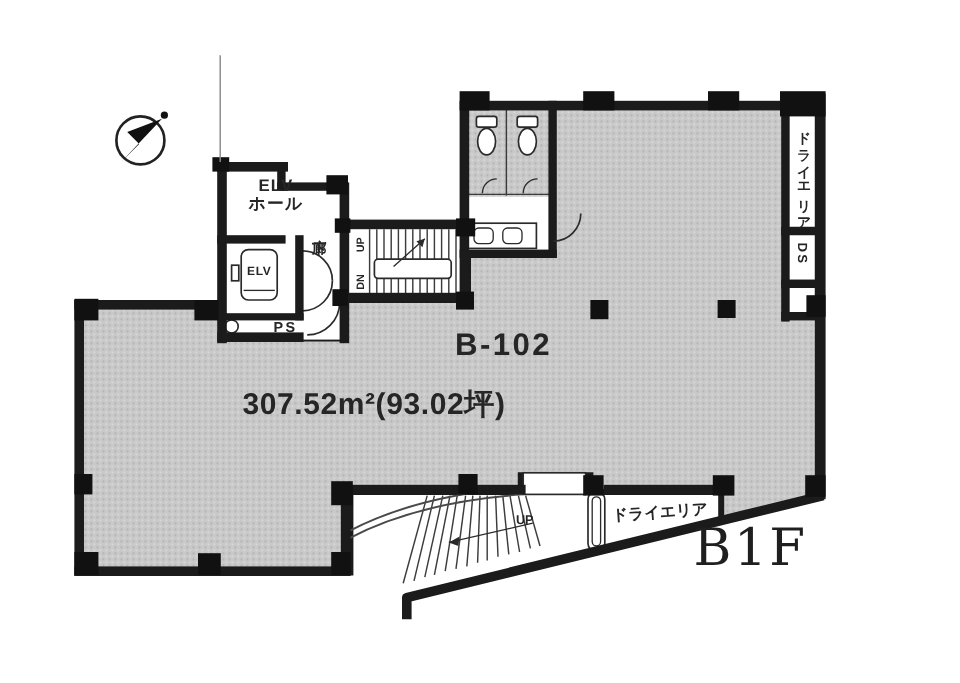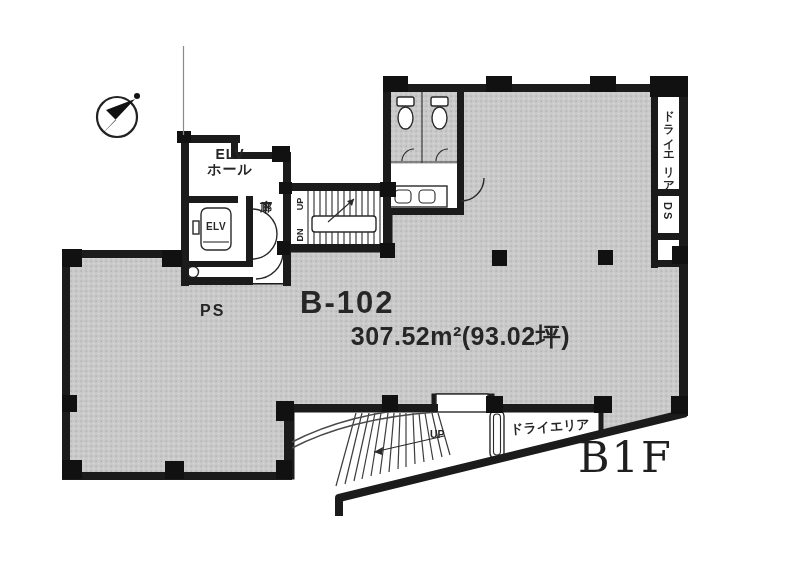--- a/index.html
+++ b/index.html
@@ -13,28 +13,28 @@
     position:relative;width:800px;height:569px;background:var(--bg);
     font-family:"Liberation Sans",sans-serif;color:var(--text);overflow:hidden;
   }
   #plan-svg{position:absolute;left:0;top:0;}
   .lbl{position:absolute;color:var(--text);white-space:nowrap;}
   .b{font-weight:bold;}
   .vert{writing-mode:vertical-rl;text-orientation:mixed;}
   .rot90ccw{transform:rotate(-90deg);transform-origin:center center;}
   .elv-hall{left:184px;top:147px;width:92px;text-align:center;font-size:14px;line-height:15px;letter-spacing:1px;}
   .elv-car{left:200px;top:221px;width:32px;text-align:center;font-size:10px;letter-spacing:.5px;}
-  .ps{left:200px;top:266px;width:48px;text-align:left;font-size:16px;letter-spacing:2px;margin-top:36px;}
+  .ps{left:200px;top:266px;width:48px;text-align:right;font-size:12px;letter-spacing:2px;}
   .corridor{left:257px;top:190px;font-size:12px;letter-spacing:3px;}
   .st-up{left:288px;top:199px;width:24px;font-size:9px;text-align:center;}
   .st-dn{left:288px;top:230px;width:24px;font-size:9px;text-align:center;}
   .dry-right{left:661px;top:102px;font-size:11.5px;letter-spacing:1px;}
   .ds{left:662px;top:202px;font-size:11px;letter-spacing:2px;}
-  .unit-title{left:300px;top:285px;width:160px;text-align:left;font-size:31px;letter-spacing:2px;}
-  .unit-area{left:190px;top:320px;width:380px;text-align:right;font-size:25px;letter-spacing:0.5px;}
+  .unit-title{left:300px;top:272px;width:160px;text-align:right;font-size:26px;letter-spacing:2px;}
+  .unit-area{left:202px;top:320px;width:380px;text-align:left;font-size:25px;letter-spacing:0.5px;}
   .out-up{left:430px;top:428px;width:30px;font-size:10.5px;}
   .dry-bottom{left:507px;top:418px;width:86px;text-align:center;font-size:13px;transform:rotate(-4deg);}
   .floor-big{left:578px;top:432px;width:130px;font-family:"DejaVu Serif",serif;font-weight:normal;font-size:43px;color:#1f1f1f;letter-spacing:2px;}
   
   .floorpoly{fill:url(#dots);stroke:var(--wall);stroke-width:5;}
   .white{fill:#ffffff;}
   .thin{fill:none;stroke:#2a2a2a;stroke-width:1.4;}
   .thin2{fill:none;stroke:#2a2a2a;stroke-width:1.1;}
   .fix{fill:#ffffff;stroke:#2a2a2a;stroke-width:1.4;}
   .tread{stroke:#3c3c3c;stroke-width:1.2;}

